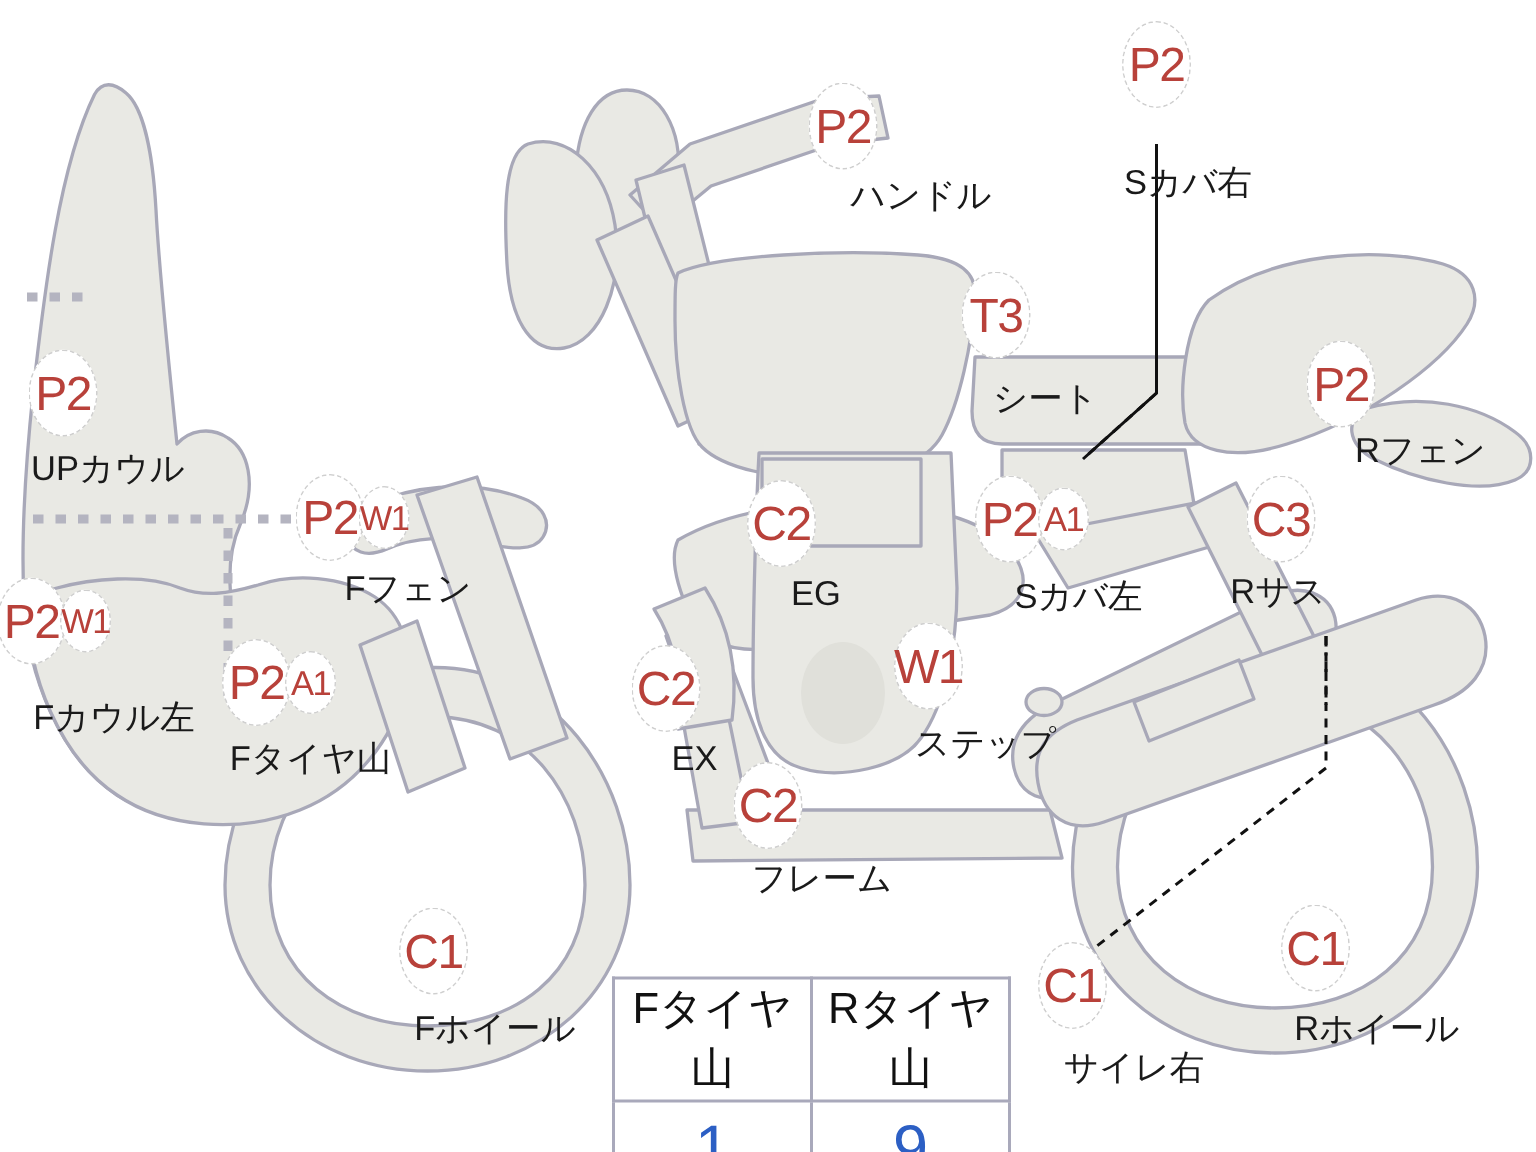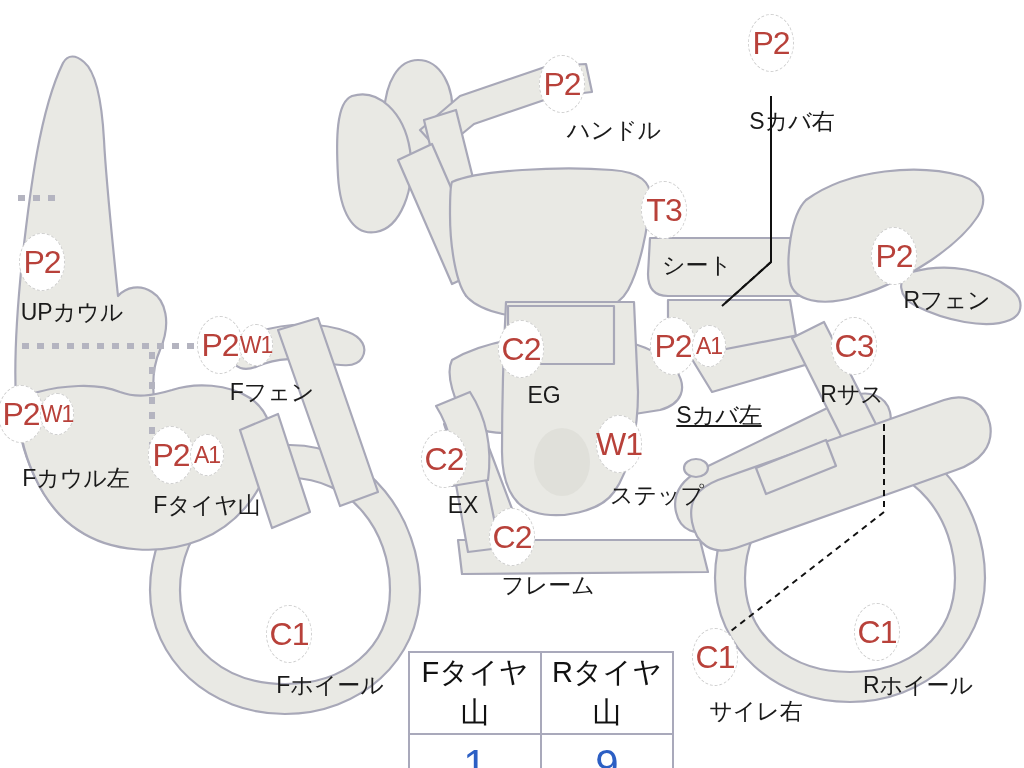--- a/index.html
+++ b/index.html
@@ -224,21 +224,21 @@
       </div>
       <div class="mlabel" style="left: 614px; top: 115px;">ハンドル</div>
       <div class="marker" style="left: 664px; top: 210px;">
         <div class="mbadge">T3</div>
       </div>
       <div class="mlabel" style="left: 697px; top: 250px;">シート</div>
       <div class="marker" style="left: 688px; top: 346px;">
         <div class="mbadge">P2</div>
         <div class="mbadge sub">A1</div>
       </div>
-      <div class="mlabel" style="left: 719px; top: 400px; text-decoration: underline;">Sカバ左</div>
+      <div class="mlabel" style="left: 719px; top: 382px;">Sカバ左</div>
       <div class="marker" style="left: 771px; top: 43px;">
         <div class="mbadge">P2</div>
       </div>
       <div class="mlabel" style="left: 792px; top: 86px; margin-top: 20px;">Sカバ右</div>
       <div class="marker" style="left: 894px; top: 256px;">
         <div class="mbadge">P2</div>
       </div>
       <div class="mlabel" style="left: 947px; top: 285px;">Rフェン</div>
       <div class="marker" style="left: 840px; top: 346px; margin-left: 14px;">
         <div class="mbadge">C3</div>

